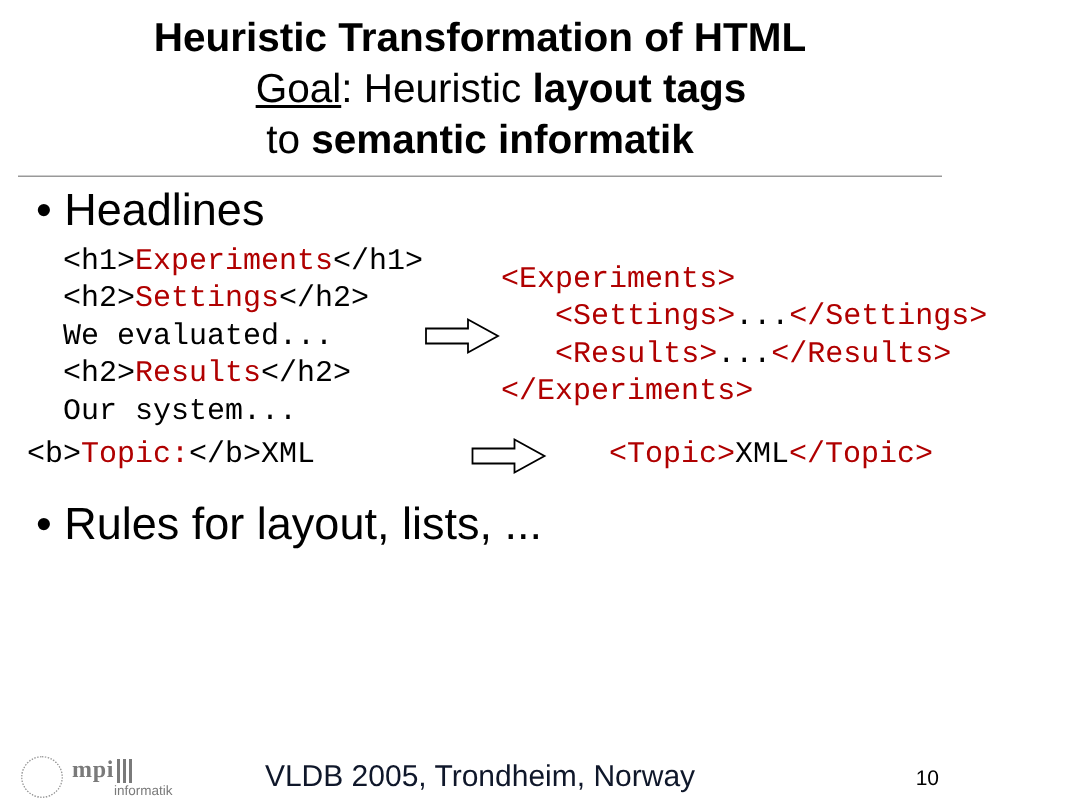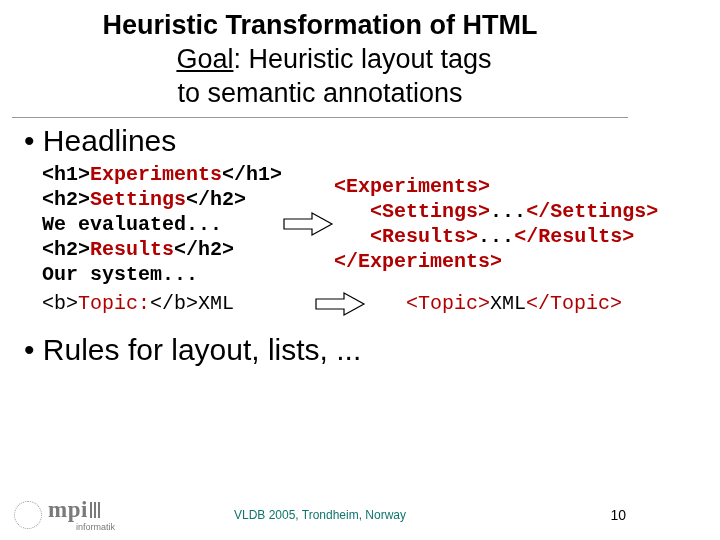--- a/index.html
+++ b/index.html
@@ -25,42 +25,41 @@
     padding-top: 10px;
   }
   .goal {
     text-align: center;
     font-size: 27px;
     font-weight: normal;
     margin-top: 2px;
     line-height: 1.25;
   }
   .goal .u { text-decoration: underline; margin-left: 28px; }
-  .goal .b { font-weight: normal; }
+  .goal .b { font-weight: bold; }
   .sep {
     border: none;
     border-top: 1px solid #999;
     margin: 6px 12px 4px 12px;
   }
   .body {
     padding: 0 18px 0 18px;
   }
   .bullet {
     font-size: 30px;
     margin: 6px 0 4px 6px;
   }
   .bullet::before {
     content: "• ";
   }
   .example {
     display: flex;
     align-items: center;
     margin-left: 24px;
     margin-bottom: 2px;
-    font-weight: bold;
   }
   .code {
     font-family: "Courier New", Courier, monospace;
     font-size: 20px;
     line-height: 1.25;
     white-space: pre;
   }
   .code .tag { color: #000; }
   .code .red { color: #b00000; }
   .left-col { width: 260px; }
@@ -68,56 +67,55 @@
   .arrow-col {
     width: 56px;
     display: flex;
     justify-content: center;
     align-items: center;
   }
   .arrow-svg { display: block; }
   .pattern-row {
     display: flex;
     align-items: center;
-    margin-left: 24px;
     gap: 40px;
   }
   .footer {
     position: absolute;
     left: 0; right: 0; bottom: 8px;
     display: flex;
     align-items: center;
     justify-content: space-between;
     padding: 0 14px;
   }
   .footer-center {
     position: absolute;
     left: 0; right: 0;
     text-align: center;
-    font-size: 12px;
-    color: #0f766e;
+    font-size: 20px;
+    color: #0f172a;
   }
   .page-num {
     font-size: 14px;
     color: #000000;
   }
   .logo {
     display: flex;
     align-items: center;
     gap: 6px;
     color: #6a6a6a;
   }
   .logo .seal {
     width: 26px; height: 26px;
     border: 1px dotted #9a9a9a;
     border-radius: 50%;
   }
   .logo .mpi {
     font-family: Georgia, 'Times New Roman', serif;
-    font-size: 23px;
+    font-size: 16px;
     font-weight: bold;
     color: #7a7a7a;
     letter-spacing: 0.5px;
   }
   .logo .bars {
     display: flex;
     gap: 2px;
     margin-left: 2px;
   }
   .logo .bars span {
@@ -134,21 +132,21 @@
 </style>
 </head>
 <body>
 
 <div class="slide">
 
   <div class="title">Heuristic Transformation of HTML</div>
 
   <div class="goal">
     <span class="u">Goal</span><span>: Heuristic </span><span class="b">layout tags</span><br>
-    <span>to </span><span class="b">semantic annotations</span>
+    <span>to </span><span class="b">semantic informatik</span>
   </div>
 
   <hr class="sep">
 
   <div class="body">
 
     <div class="bullet">Headlines</div>
 
     <div class="example">
       <div class="code left-col"><span class="tag">&lt;h1&gt;</span><span class="red">Experiments</span><span class="tag">&lt;/h1&gt;</span>

